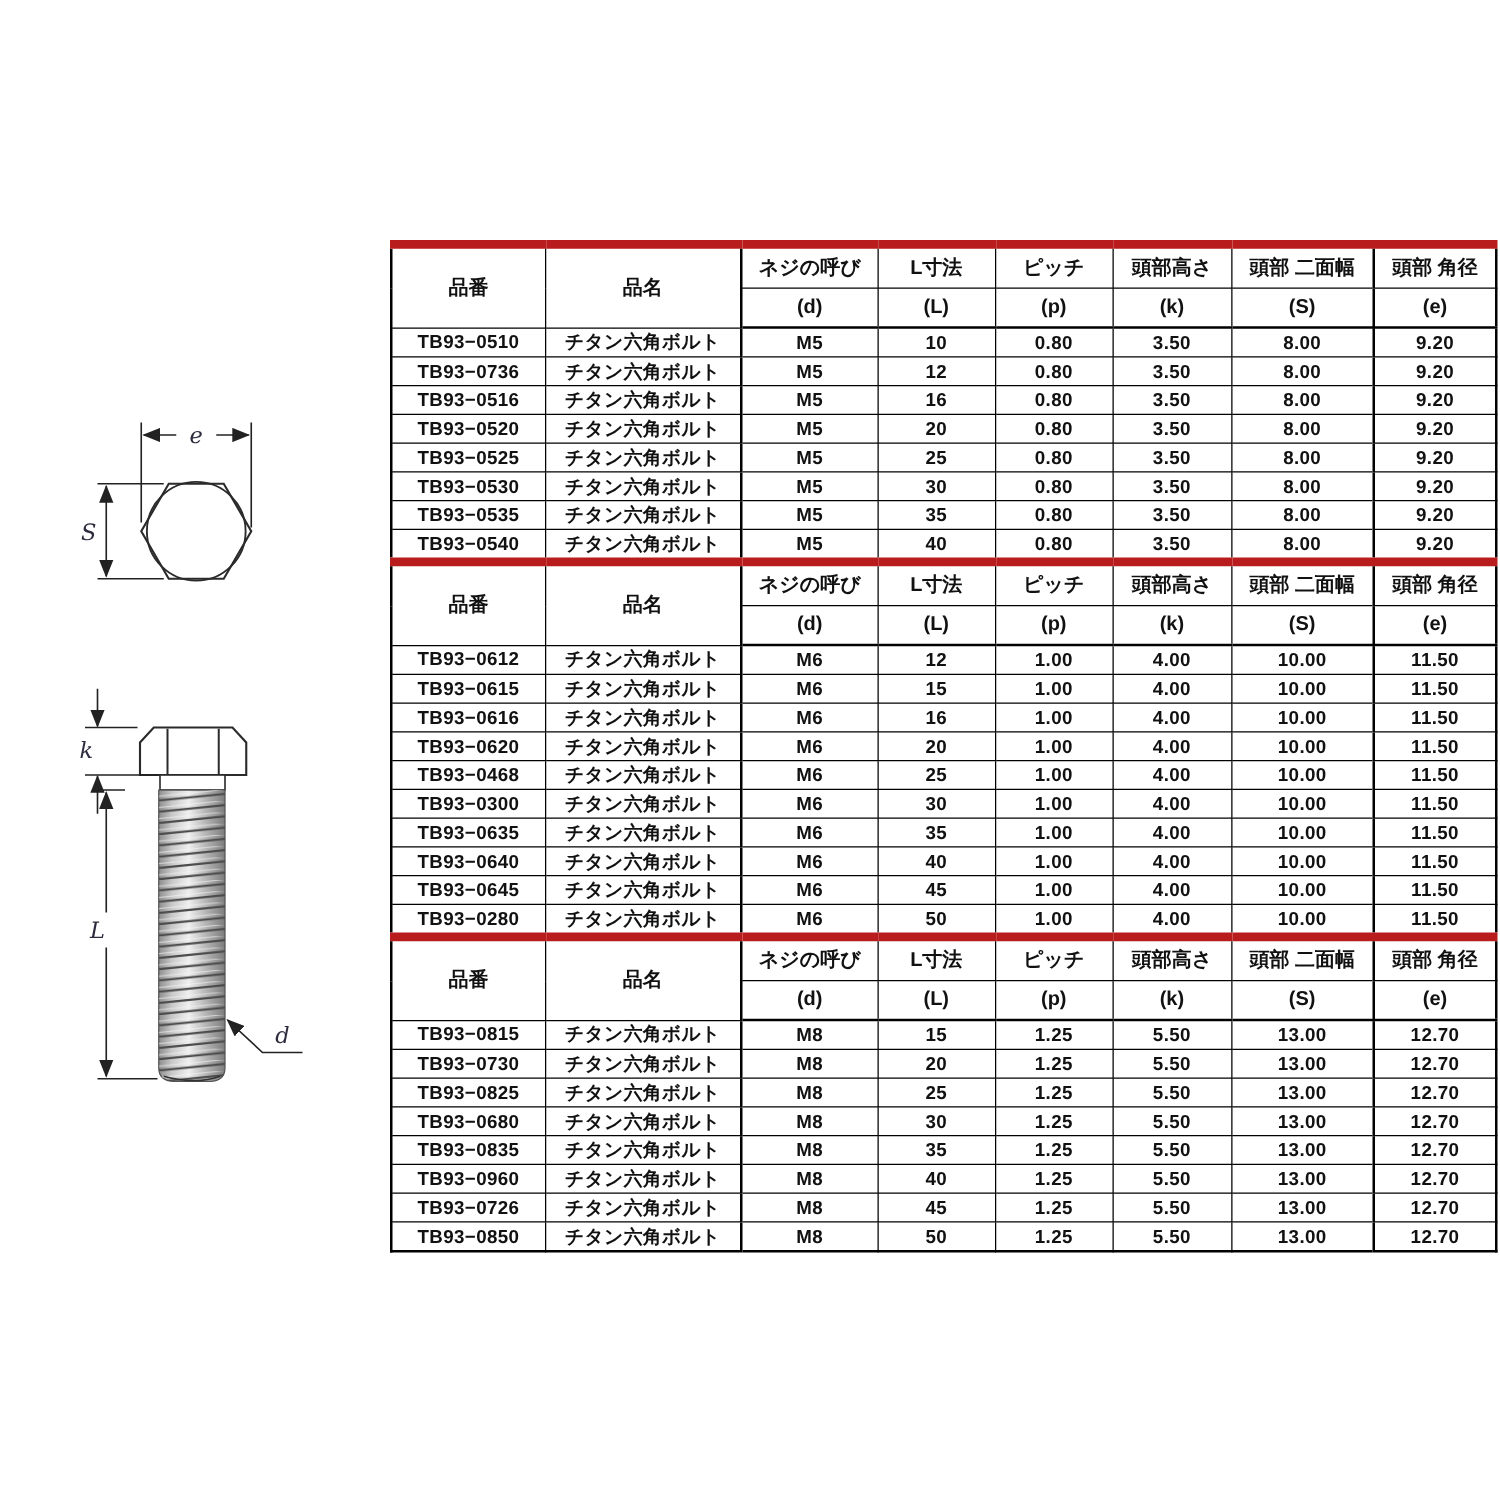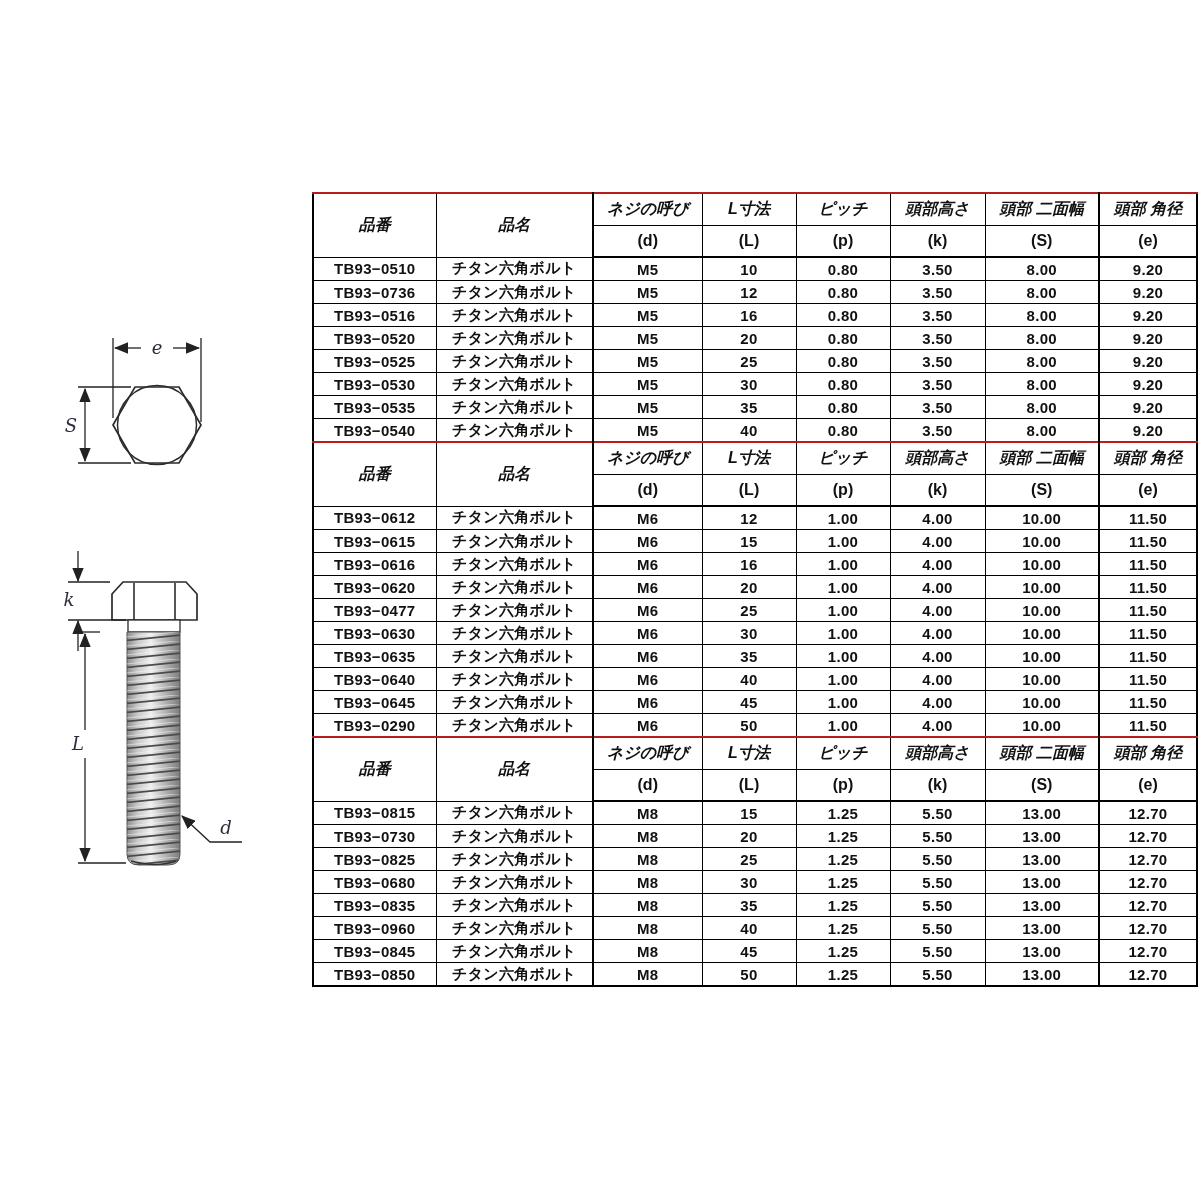--- a/index.html
+++ b/index.html
@@ -12,21 +12,21 @@
   table.spec{
     border-collapse:collapse;table-layout:fixed;width:884px;
     border:2px solid #000;
   }
   table.spec th,table.spec td{
     border:1px solid #000;text-align:center;vertical-align:middle;
     padding:0;font-weight:bold;white-space:nowrap;overflow:hidden;
   }
   table.spec th{font-size:16px;height:31px;}
   table.spec td{font-size:15px;height:22px;letter-spacing:.3px;}
-  tr.hr1 th{border-top:2px solid #b91c1c;font-style:italic;}
+  tr.hr1 th{border-top:7px solid #b91c1c;}
   tr.hr2 th{border-bottom:2px solid #000;height:30px;}
   th[rowspan]{border-bottom:2px solid #000;}
   .thickR{border-right:2px solid #000 !important;}
   
   .diagram{position:absolute;left:30px;top:300px;}
   .dimlabel{font-family:"DejaVu Serif","Liberation Serif",serif;font-style:italic;
             font-size:18px;fill:#2c2c3e;}
 </style>
 </head>
 <body>
@@ -271,31 +271,31 @@
           <td>TB93−0620</td>
           <td class="thickR">チタン六角ボルト</td>
           <td>M6</td>
           <td>20</td>
           <td>1.00</td>
           <td>4.00</td>
           <td class="thickR">10.00</td>
           <td>11.50</td>
         </tr>
         <tr>
-          <td>TB93−0477</td>
+          <td>TB93−0468</td>
           <td class="thickR">チタン六角ボルト</td>
           <td>M6</td>
           <td>25</td>
           <td>1.00</td>
           <td>4.00</td>
           <td class="thickR">10.00</td>
           <td>11.50</td>
         </tr>
         <tr>
-          <td>TB93−0630</td>
+          <td>TB93−0300</td>
           <td class="thickR">チタン六角ボルト</td>
           <td>M6</td>
           <td>30</td>
           <td>1.00</td>
           <td>4.00</td>
           <td class="thickR">10.00</td>
           <td>11.50</td>
         </tr>
         <tr>
           <td>TB93−0635</td>
@@ -321,21 +321,21 @@
           <td>TB93−0645</td>
           <td class="thickR">チタン六角ボルト</td>
           <td>M6</td>
           <td>45</td>
           <td>1.00</td>
           <td>4.00</td>
           <td class="thickR">10.00</td>
           <td>11.50</td>
         </tr>
         <tr>
-          <td>TB93−0290</td>
+          <td>TB93−0280</td>
           <td class="thickR">チタン六角ボルト</td>
           <td>M6</td>
           <td>50</td>
           <td>1.00</td>
           <td>4.00</td>
           <td class="thickR">10.00</td>
           <td>11.50</td>
         </tr>
       </tbody>
 
@@ -412,21 +412,21 @@
           <td>TB93−0960</td>
           <td class="thickR">チタン六角ボルト</td>
           <td>M8</td>
           <td>40</td>
           <td>1.25</td>
           <td>5.50</td>
           <td class="thickR">13.00</td>
           <td>12.70</td>
         </tr>
         <tr>
-          <td>TB93−0845</td>
+          <td>TB93−0726</td>
           <td class="thickR">チタン六角ボルト</td>
           <td>M8</td>
           <td>45</td>
           <td>1.25</td>
           <td>5.50</td>
           <td class="thickR">13.00</td>
           <td>12.70</td>
         </tr>
         <tr>
           <td>TB93−0850</td>

